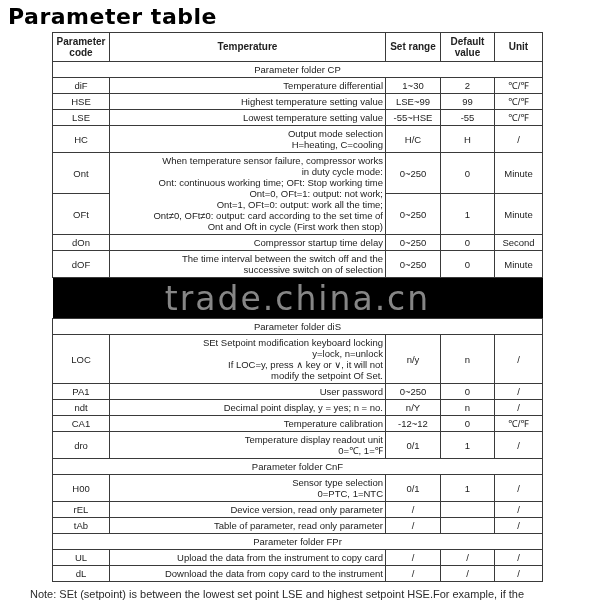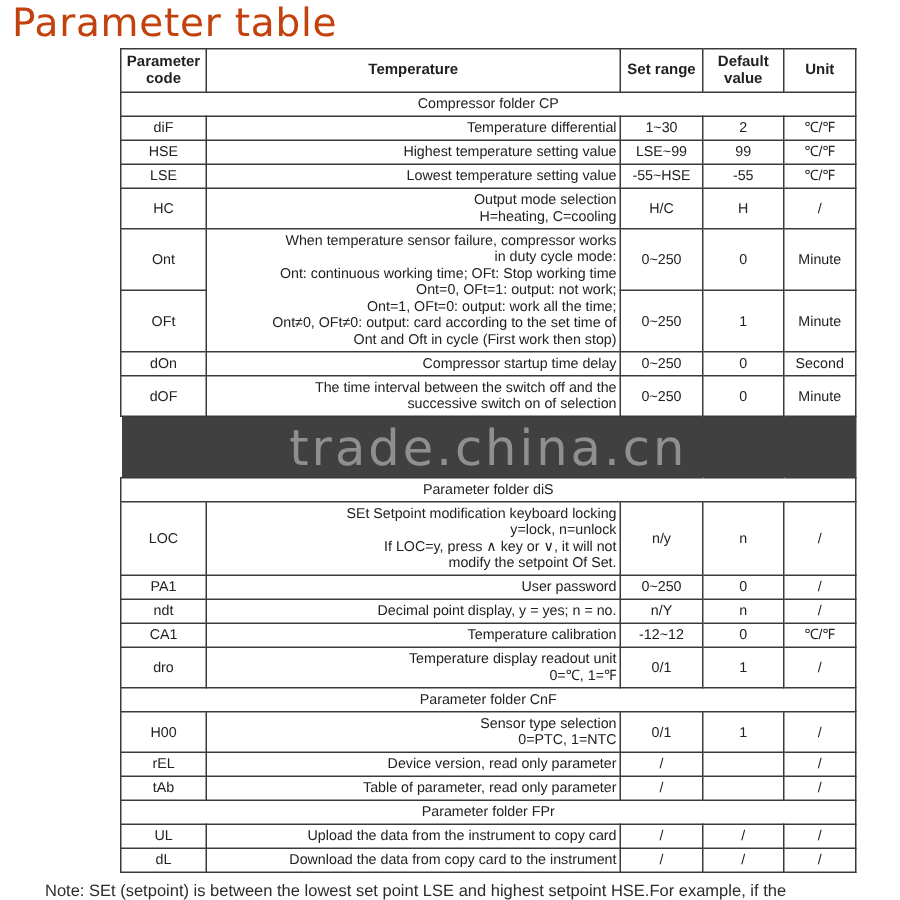--- a/index.html
+++ b/index.html
@@ -3,40 +3,40 @@
 <meta charset="utf-8">
 <style>
   html,body{margin:0;padding:0;}
   body{
     width:600px;height:600px;background:#ffffff;overflow:hidden;
     font-family:"Liberation Sans", sans-serif;color:#262626;
     -webkit-font-smoothing:antialiased;
   }
   .page-title{
     font-family:"DejaVu Sans", sans-serif;
-    font-weight:400;font-size:26px;letter-spacing:.5px;
-    color:#c2410c;margin:2px 0 1px 8px;line-height:29px;
+    font-weight:700;font-size:22px;letter-spacing:.5px;
+    color:#000000;margin:2px 0 1px 8px;line-height:29px;
   }
   table.param-table{
     border-collapse:collapse;table-layout:fixed;
-    margin-left:80px;width:490px;
+    margin-left:52px;width:490px;
     font-size:9.5px;line-height:11px;color:#222;padding-left:46px;
   }
   .param-table th,.param-table td{
     border:1px solid #3a3a3a;
     padding:2px 2px;text-align:center;vertical-align:middle;
     overflow:hidden;
   }
   .param-table thead th{
     font-weight:bold;height:24px;font-size:10px;line-height:11.5px;
   }
   .param-table td.section{height:11px;font-size:9.5px;}
   .param-table td.desc div{text-align:right;}
   .param-table td.gap{
-    border:none;height:40px;padding:0;background:#404040;position:relative;
+    border:none;height:40px;padding:0;background:#000000;position:relative;
   }
   .watermark{
     position:absolute;left:0;right:0;top:2px;
     font-family:"DejaVu Sans", sans-serif;
     font-size:33px;line-height:38px;font-weight:400;
     color:#9e9e9e;letter-spacing:2px;text-align:center;
     filter:blur(0.5px);opacity:.85;white-space:nowrap;
   }
   .note{
     margin:6px 0 0 30px;width:556px;
@@ -60,21 +60,21 @@
     <tr>
       <th>Parameter code</th>
       <th>Temperature</th>
       <th>Set range</th>
       <th>Default value</th>
       <th>Unit</th>
     </tr>
   </thead>
   <tbody>
       <tr>
-        <td class="section" colspan="5">Compressor folder CP</td>
+        <td class="section" colspan="5">Parameter folder CP</td>
       </tr>
       <tr>
         <td class="code">diF</td>
         <td class="desc">
           <div>Temperature differential</div>
         </td>
         <td class="range">1~30</td>
         <td class="default">2</td>
         <td class="unit">℃/℉</td>
       </tr>

